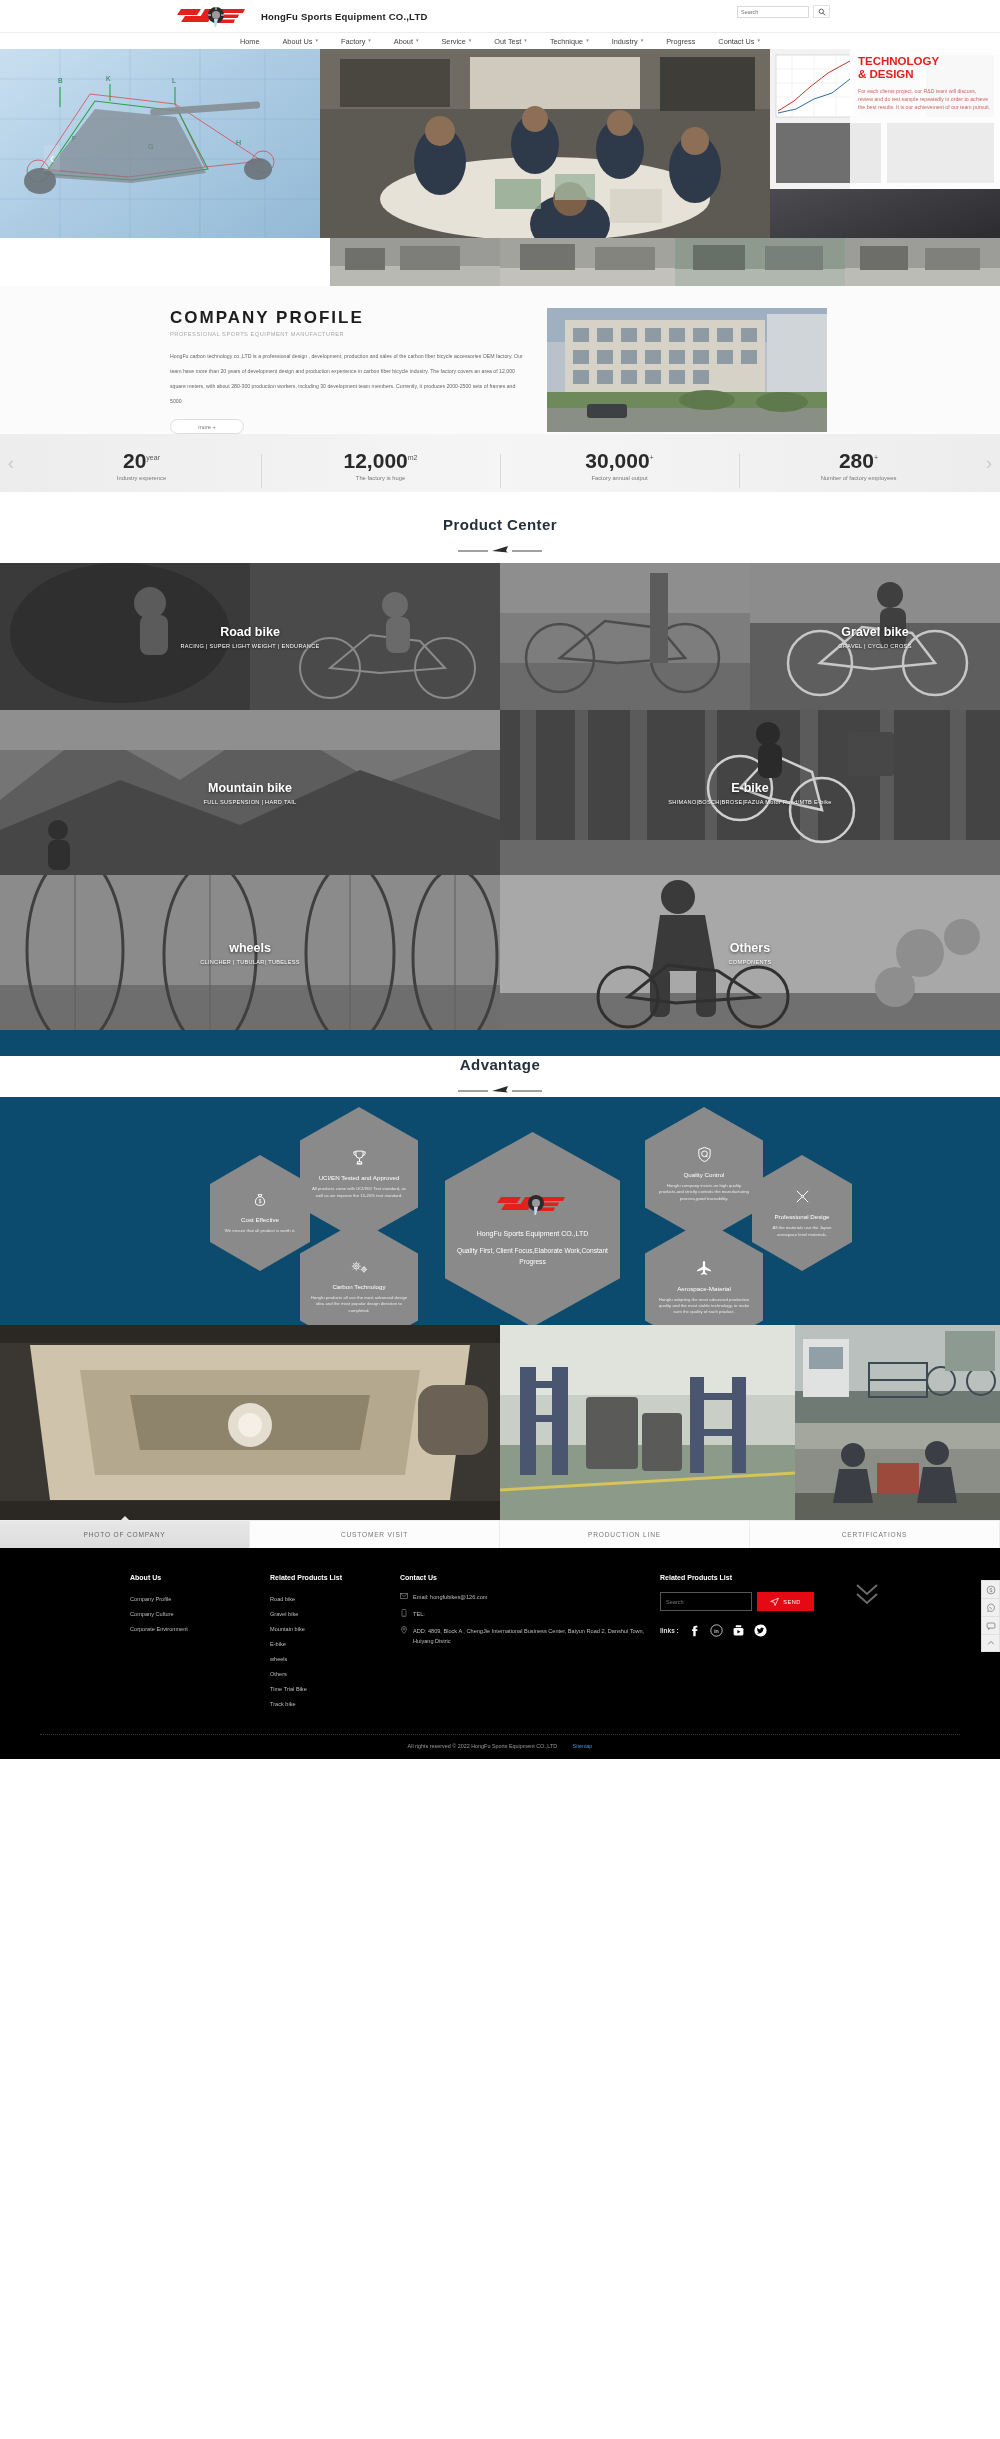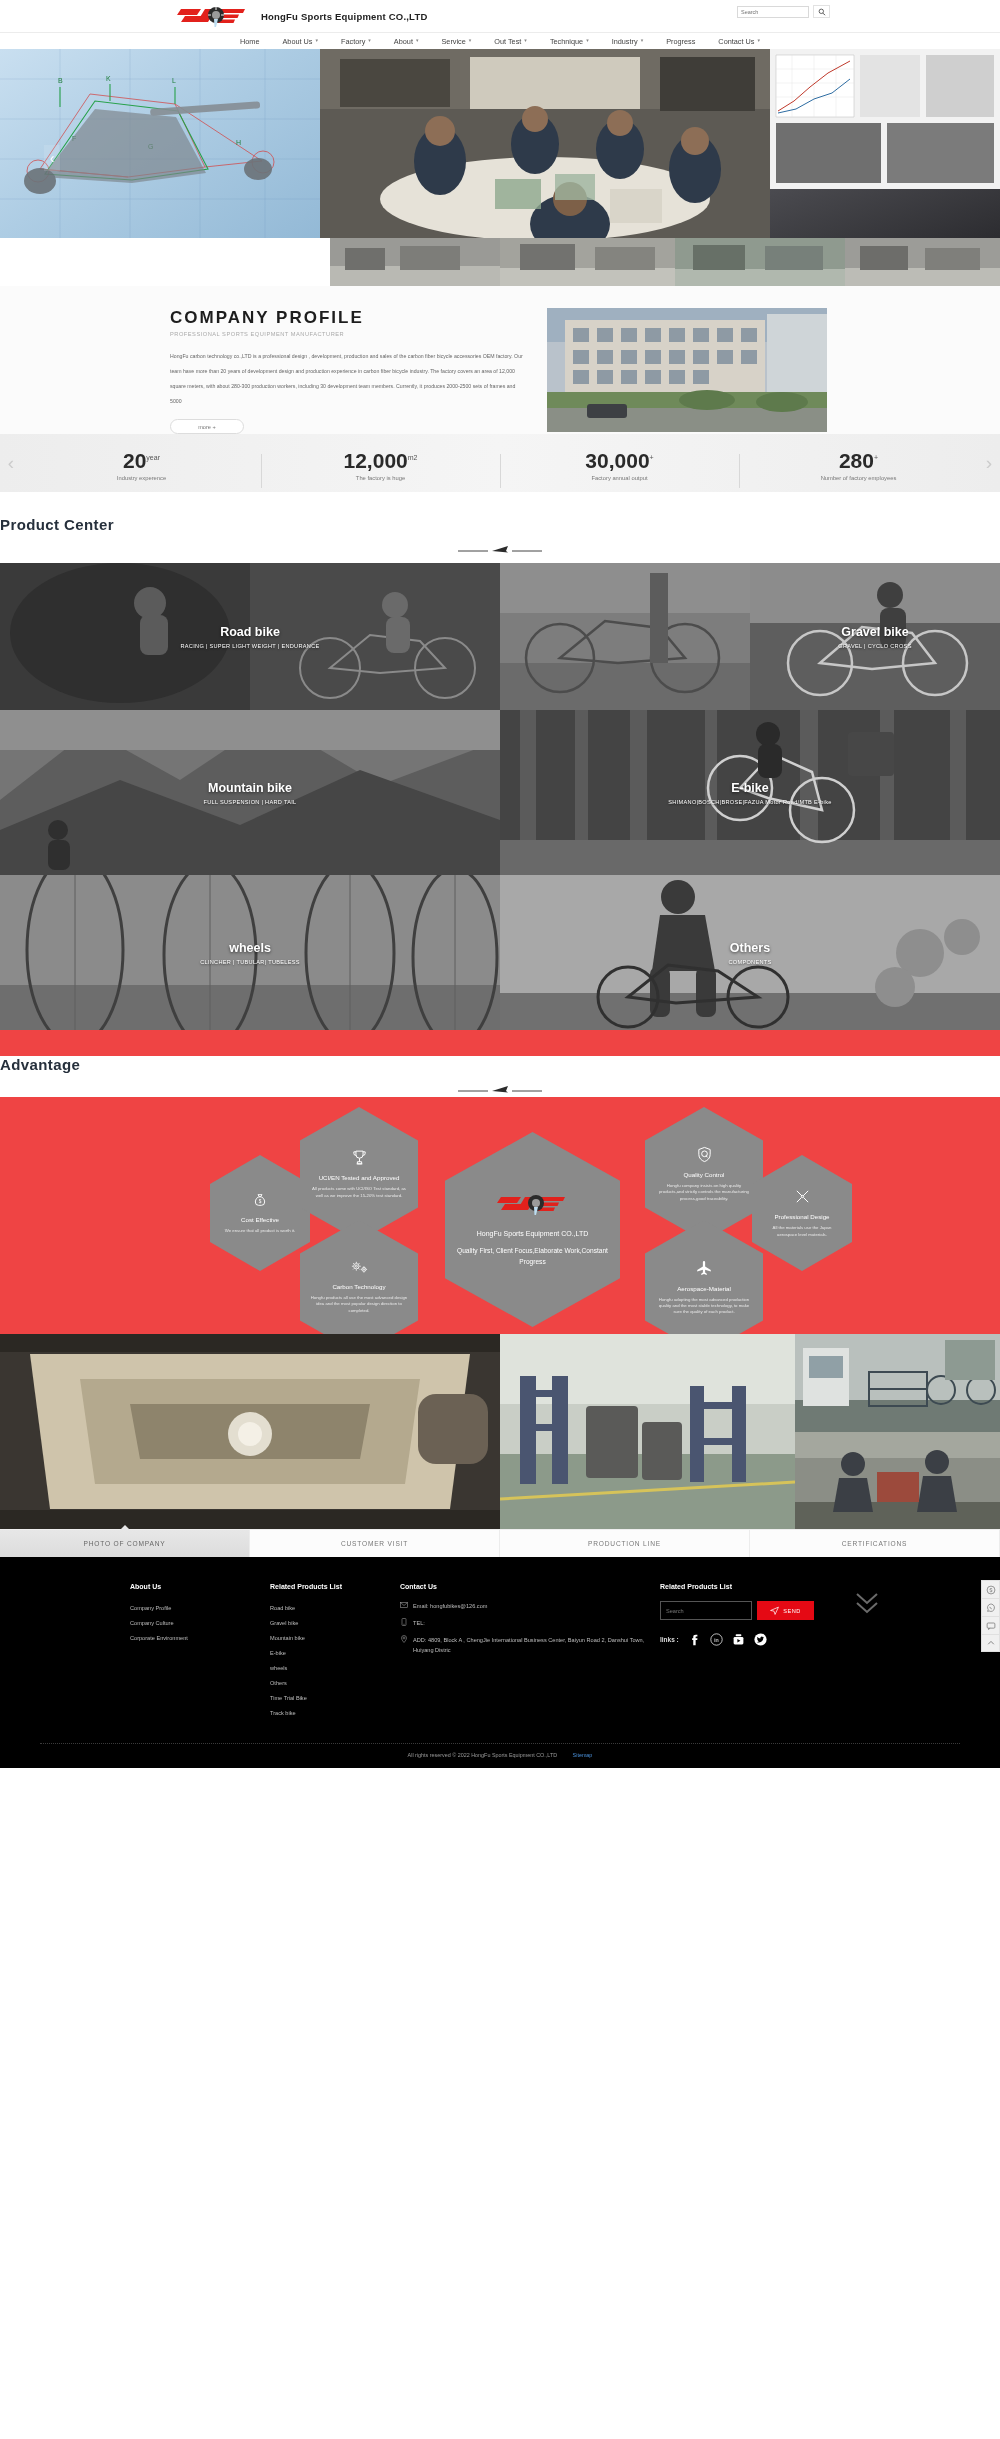--- a/index.html
+++ b/index.html
@@ -86,41 +86,41 @@
     display:flex; align-items:center; position:relative; }
   .stats-arrow { width:22px; color:#ccc; font-size:19px; text-align:center; }
   .stats-row { flex:1; display:flex; }
   .stat { flex:1; text-align:center; position:relative; }
   .stat + .stat:before { content:""; position:absolute; left:0; top:8px; width:1px; height:34px; background:#d8d8d8; }
   .stat-num { font-size:21px; font-weight:bold; color:#2a2a2a; line-height:24px; }
   .stat-num sup { font-size:7px; font-weight:normal; color:#555; vertical-align:super; }
   .stat-label { font-size:5.8px; color:#777; margin-top:2px; }
 
   
-  .sec-head { text-align:left; padding:24px 0 12px; background:#fff; }
+  .sec-head { text-align:center; padding:24px 0 12px; background:#fff; }
   .sec-title { font-size:15px; font-weight:bold; color:#26303c; letter-spacing:.4px; }
   .sec-orn { margin:8px auto 0; width:92px; height:10px; position:relative; }
 
   
   .products { display:flex; flex-wrap:wrap; width:1000px; }
   .pcell { position:relative; overflow:hidden; display:flex; align-items:center; }
   .pcell-label { position:relative; z-index:3; width:100%; text-align:center; color:#fff; }
   .pcell-title { font-size:12.5px; font-weight:bold; text-shadow:0 1px 3px rgba(0,0,0,.6); }
   .pcell-sub { font-size:5.6px; margin-top:4px; letter-spacing:.3px; text-shadow:0 1px 2px rgba(0,0,0,.6); }
   .ph-r1a { width:500px; height:147px; }
   .ph-r1b { width:250px; height:147px; }
   .ph-r1c { width:250px; height:147px; }
   .ph-r2a { width:500px; height:165px; }
   .ph-r2b { width:500px; height:165px; }
   .ph-r3a { width:500px; height:155px; }
   .ph-r3b { width:500px; height:155px; }
   .gimg { position:absolute; inset:0; filter:grayscale(1); }
 
   
-  .advantage { background:#ef4444; padding:26px 0 37px; position:relative; }
+  .advantage { background:#0c4a6e; padding:26px 0 28px; position:relative; }
   .hexwrap { position:relative; width:1000px; height:200px; }
   .hex {
     position:absolute; background:#8a8a8a; color:#fff; text-align:center;
     clip-path:polygon(50% 0%,100% 25%,100% 75%,50% 100%,0% 75%,0% 25%);
     display:flex; flex-direction:column; align-items:center; justify-content:center;
     padding:8px 10px;
     background-image:radial-gradient(rgba(255,255,255,.18) .5px, transparent .5px);
     background-size:4px 4px;
   }
   .hex-icon { margin-bottom:3px; }
@@ -348,20 +348,25 @@
               <line x1="44" y1="6" x2="44" y2="68"></line>
                 <line x1="66" y1="6" x2="66" y2="68"></line>
             </g>
             <polyline points="8,62 24,52 40,38 58,24 80,12" fill="none" stroke="#c0392b" stroke-width="1"></polyline>
             <polyline points="8,64 26,60 44,50 62,44 80,30" fill="none" stroke="#2d6ca2" stroke-width="1"></polyline>
             <rect x="90" y="6" width="60" height="62" fill="#e3e3e3"></rect>
             <rect x="156" y="6" width="68" height="62" fill="#cfcfcf"></rect>
             <rect x="6" y="74" width="105" height="60" fill="#6f6f6f"></rect>
             <rect x="117" y="74" width="107" height="60" fill="#7b7b7b"></rect>
           </svg>
+          <div class="tech-box">
+            <div class="tech-title">TECHNOLOGY</div>
+            <div class="tech-title">&amp; DESIGN</div>
+            <div class="tech-body">For each clients project, our R&amp;D team will discuss, review and do test sample repeatedly in order to achieve the best results. It is our achievement of our team pursuit.</div>
+          </div>
         </div>
         <div class="hero-c2"></div>
       </div>
     </div>
 
     <div class="hero-strip">
       <div class="strip-pad"></div>
       <svg class="strip-img" width="170" height="48" viewBox="0 0 170 48" preserveAspectRatio="none">
         <rect width="170" height="48" fill="#9a9a96"></rect>
           <rect x="0" y="28" width="170" height="20" fill="#b9b9b3"></rect>

